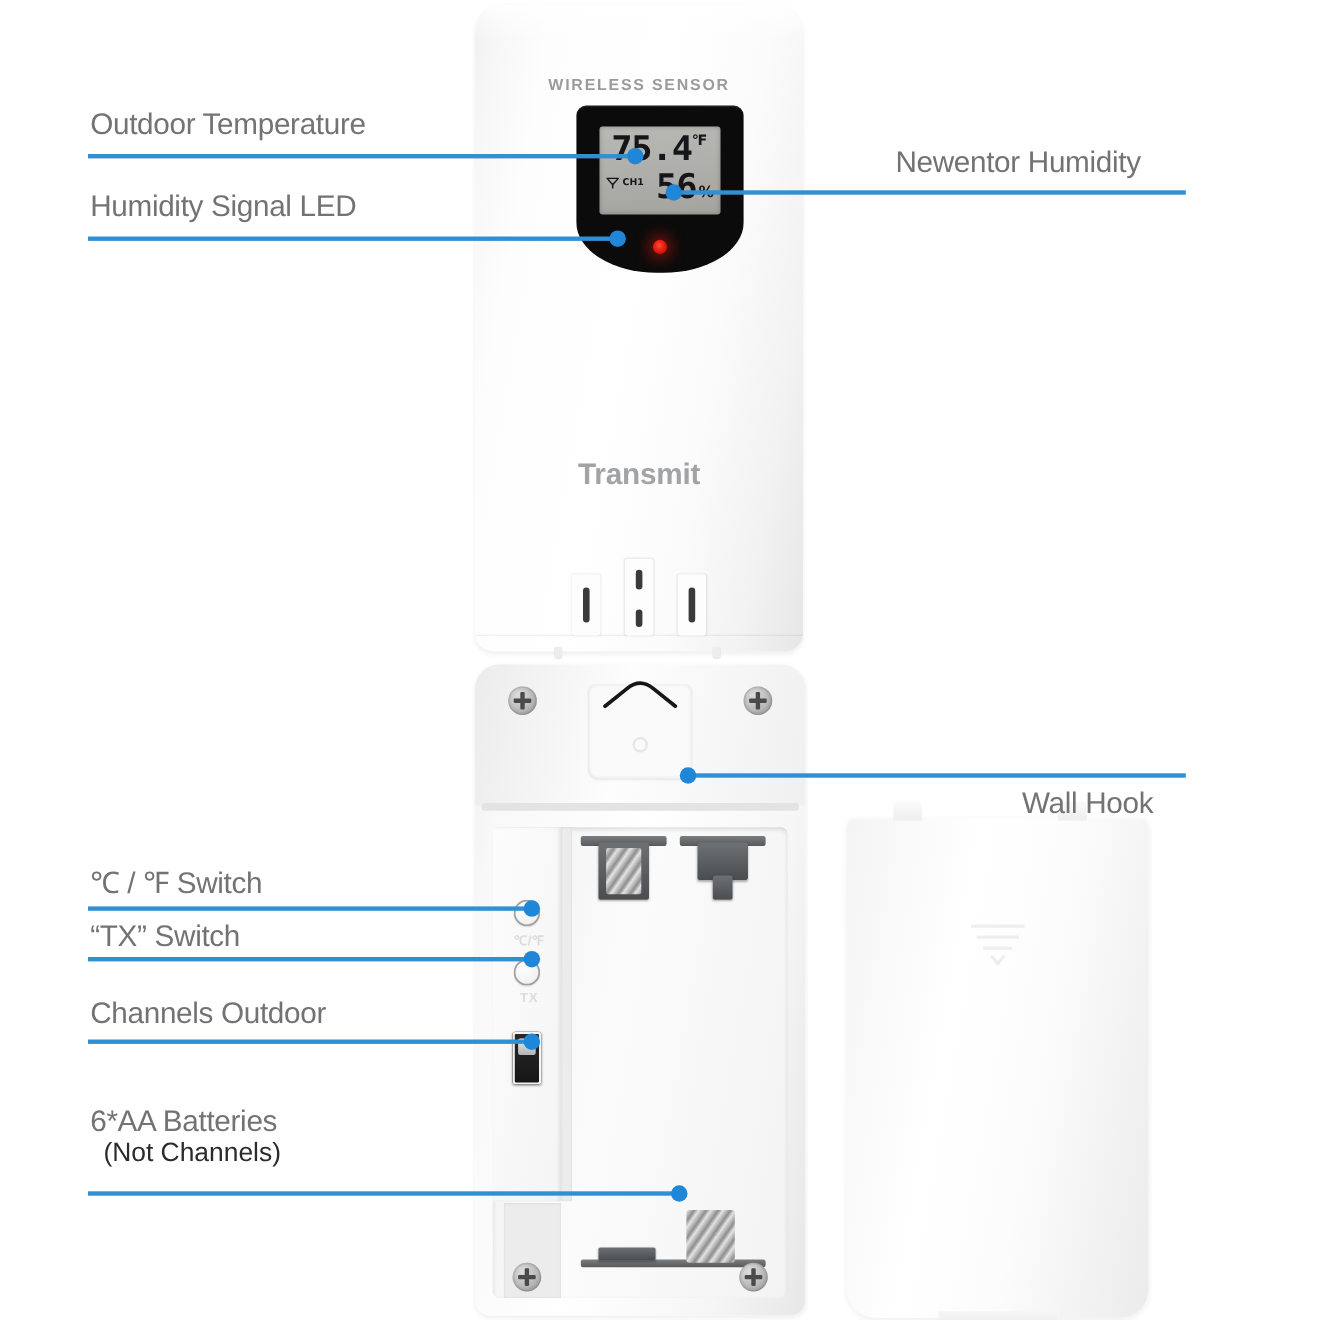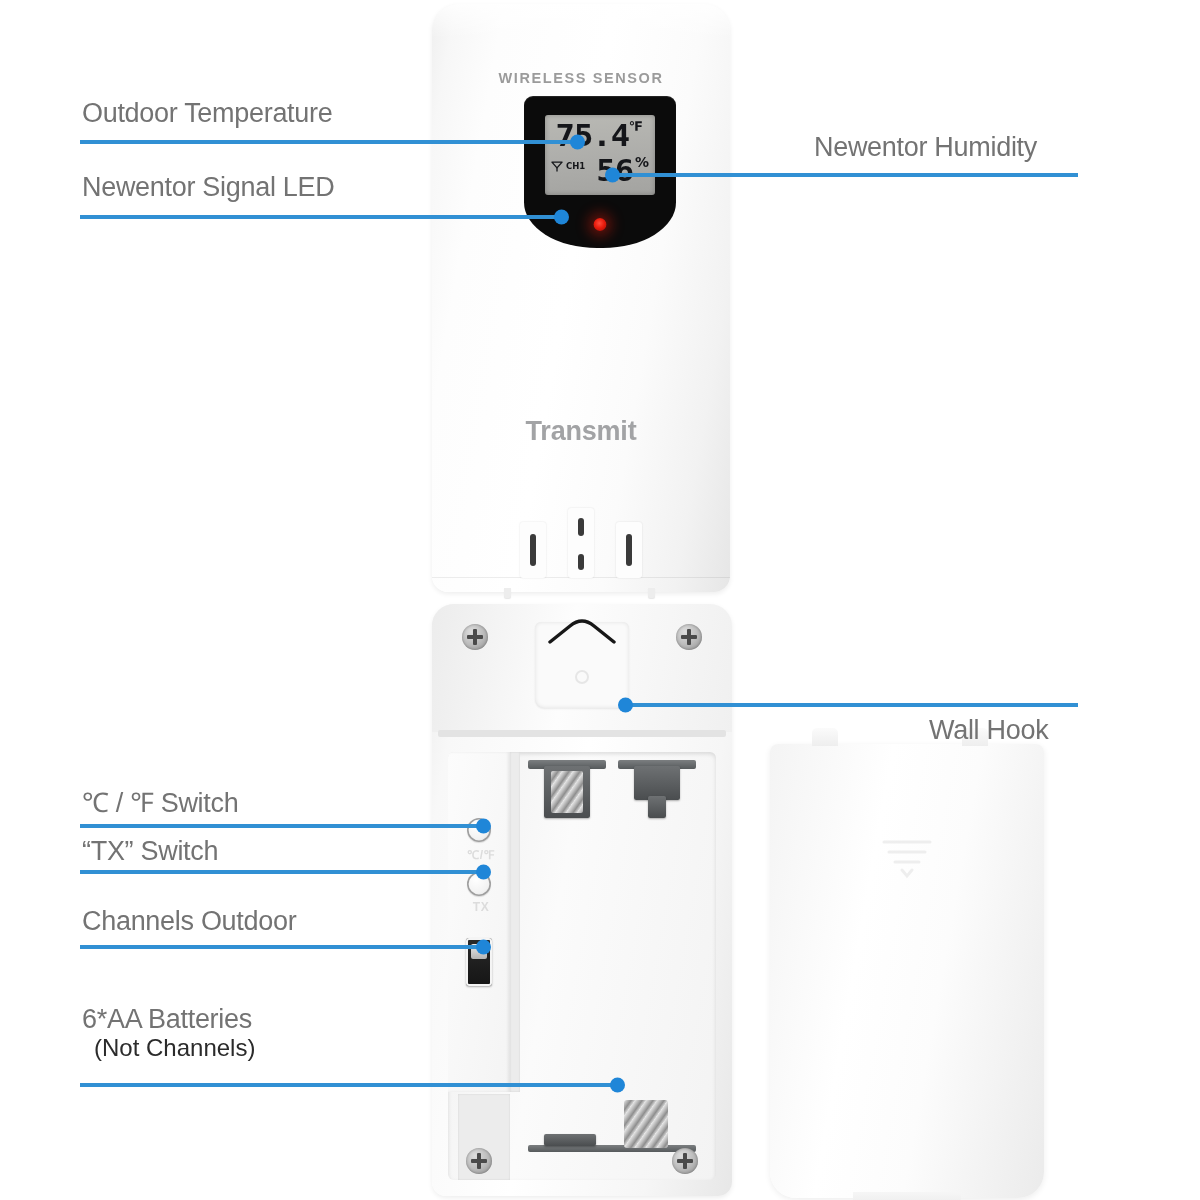--- a/index.html
+++ b/index.html
@@ -72,21 +72,21 @@
     border-radius: 9px 9px 48% 48% / 9px 9px 30% 30%;
     box-shadow: inset 0 1px 1px rgba(255,255,255,0.12);
   }
   .lcd {
     position: absolute; left: 21px; top: 19px; width: 110px; height: 80px;
     background: linear-gradient(175deg, #b9b9b4 0%, #adadaa 55%, #a3a3a0 100%);
     border-radius: 3px;
     box-shadow: inset 0 0 5px rgba(0,0,0,0.25);
     font-family: "DejaVu Sans", sans-serif;
   }
-  .lcd-row { position: absolute; left: 0; right: 0; display: flex; }
+  .lcd-row { position: absolute; left: 0; right: 0; display: flex; align-items: flex-end; }
   .lcd-row.temp { top: 5px; justify-content: center; }
   .lcd-row.hum  { top: 40px; justify-content: flex-end; padding-right: 6px; }
   .seg {
     font-weight: 700; color: #15161a; line-height: 1;
     letter-spacing: -1px;
     font-family: "DejaVu Sans Mono", monospace;
     transform: scaleX(1.04);
   }
   .seg.big { font-size: 31px; }
   .unit-f { font-size: 13px; font-weight: 700; color: #15161a; line-height: 1; margin-left: 1px; margin-bottom: 16px; }
@@ -319,21 +319,21 @@
   </div>
 
   <div class="callout left" style="left:82px; top:98px;">
     <div class="label">Outdoor Temperature</div>
   </div>
   <div class="conn to-right" style="left:80px; top:140px; width:498px;">
     <div class="dot"></div>
   </div>
 
   <div class="callout left" style="left:82px; top:172px;">
-    <div class="label">Newentor Signal LED</div>
+    <div class="label">Humidity Signal LED</div>
   </div>
   <div class="conn to-right" style="left:80px; top:215px; width:482px;">
     <div class="dot"></div>
   </div>
 
   <div class="callout right" style="left:814px; top:132px;">
     <div class="label">Newentor Humidity</div>
   </div>
   <div class="conn to-left" style="left:612px; top:173px; width:466px;">
     <div class="dot"></div>

